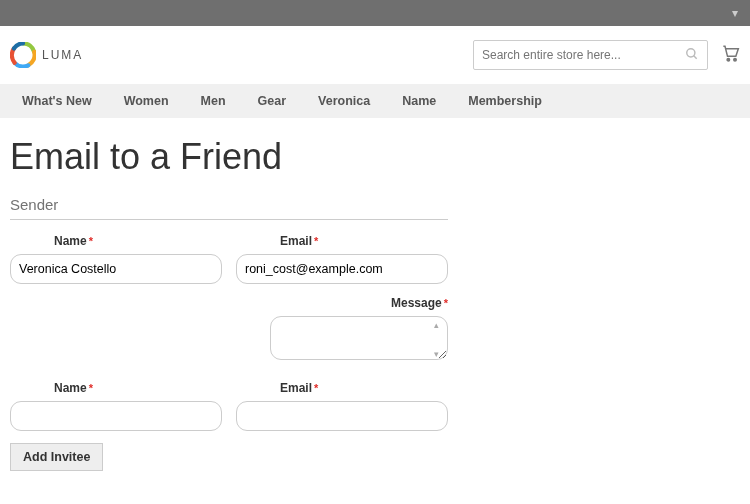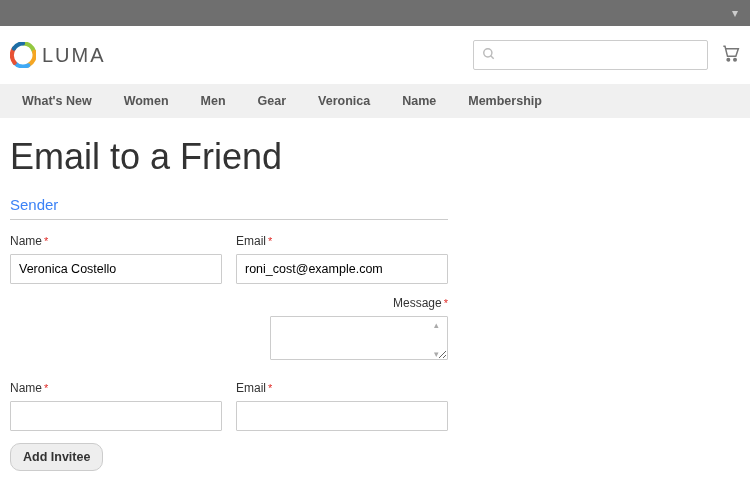--- a/index.html
+++ b/index.html
@@ -1,42 +1,42 @@
 <!DOCTYPE html>
 <html><head>
 <meta charset="utf-8">
 <style>
   * { box-sizing: border-box; margin: 0; padding: 0; }
   body { font-family: 'Helvetica Neue', Helvetica, Arial, sans-serif; font-size: 13px; color: #333; background: #fff; }
   .topbar { background: #6f6f6f; height: 26px; position: relative; }
   .topbar-chevron { position: absolute; right: 12px; top: 6px; color: #ccc; font-size: 12px; cursor: pointer; }
   .header { display: flex; align-items: center; padding: 14px 10px 14px 10px; }
   .logo-wrap { display: flex; align-items: center; gap: 6px; }
-  .logo-text { font-size: 20px; font-weight: 400; letter-spacing: 2px; color: #555; }
+  .logo-text { font-size: 12px; font-weight: 400; letter-spacing: 2px; color: #555; }
   .spacer { flex: 1; }
   .search-box { width: 235px; height: 30px; border: 1px solid #ccc; border-radius: 2px; display: flex; align-items: center; padding: 0 8px; color: #aaa; font-size: 12px; }
   .search-box input { border: none; outline: none; flex: 1; font-size: 12px; background: transparent; }
   .search-icon { color: #bbb; font-size: 14px; }
   .cart-icon { margin-left: 12px; color: #888; font-size: 18px; }
   .navbar { background: #f0f0f0; padding: 0 10px; display: flex; gap: 8px; height: 34px; align-items: center; }
   .nav-item { font-size: 12.5px; font-weight: 600; color: #555; padding: 0 12px; cursor: pointer; }
   .page { padding: 18px 10px 20px 10px; }
   h1.page-title { font-size: 36px; font-weight: 300; color: #333; margin-bottom: 18px; }
   .fieldset { width: 438px; margin-bottom: 18px; }
-  .legend { font-size: 15px; font-weight: 300; color: #3b82f6; border-bottom: 1px solid #ccc; padding-bottom: 6px; margin-bottom: 14px; width: 100%; }
+  .legend { font-size: 15px; font-weight: 300; color: #737373; border-bottom: 1px solid #ccc; padding-bottom: 6px; margin-bottom: 14px; width: 100%; }
   .row { display: flex; gap: 14px; margin-bottom: 12px; }
   .field { flex: 1; display: flex; flex-direction: column; }
   .field-full { width: 100%; display: flex; flex-direction: column; align-items: flex-end; }
-  .label { font-size: 12px; font-weight: 400; color: #333; margin-bottom: 6px; }
+  .label { font-size: 12px; font-weight: 700; color: #333; margin-bottom: 6px; margin-left: 44px; }
   .req-star { color: #e02b27; margin-left: 2px; font-size: 11px; }
-  input.text, textarea.text { border: 1px solid #ccc; border-radius: 1px; height: 30px; padding: 0 8px; font-size: 12.5px; font-family: inherit; width: 100%; }
+  input.text, textarea.text { border: 1px solid #ccc; border-radius: 11px; height: 30px; padding: 0 8px; font-size: 12.5px; font-family: inherit; width: 100%; }
   textarea.text { height: 44px; padding: 6px 8px; resize: vertical; }
   .textarea-wrap { position: relative; }
   .scroll-hint { position: absolute; right: 4px; top: 4px; bottom: 4px; width: 10px; display: flex; flex-direction: column; justify-content: space-between; color: #aaa; font-size: 9px; pointer-events: none; }
-  .btn { display: inline-block; background: #eee; border: 1px solid #ccc; color: #333; font-size: 12.5px; font-weight: 600; padding: 6px 12px; border-radius: 10px; cursor: pointer; }
+  .btn { display: inline-block; background: #eee; border: 1px solid #ccc; color: #333; font-size: 12.5px; font-weight: 600; padding: 6px 12px; border-radius: 0; cursor: pointer; }
   .add-invitee-wrap { margin-top: 10px; }
 </style>
 </head>
 <body>
 
 <div class="topbar">
   <span class="topbar-chevron">▾</span>
 </div>
 
 <div class="header">
@@ -45,20 +45,21 @@
       <path d="M50 5 A45 45 0 0 1 93 38" stroke="#93c840" stroke-width="16" fill="none" stroke-linecap="round"></path>
       <path d="M93 38 A45 45 0 0 1 70 90" stroke="#f5a623" stroke-width="16" fill="none" stroke-linecap="round"></path>
       <path d="M70 90 A45 45 0 0 1 18 80" stroke="#3fa9f5" stroke-width="16" fill="none" stroke-linecap="round"></path>
       <path d="M18 80 A45 45 0 0 1 15 25" stroke="#e85133" stroke-width="16" fill="none" stroke-linecap="round"></path>
       <path d="M15 25 A45 45 0 0 1 50 5" stroke="#1d6ea5" stroke-width="16" fill="none" stroke-linecap="round"></path>
     </svg>
     <span class="logo-text">LUMA</span>
   </div>
   <div class="spacer"></div>
   <div class="search-box">
+    <input type="text" placeholder="Search entire store here..." style="">
     <span class="search-icon">
       <svg width="14" height="14" viewBox="0 0 24 24" fill="none" stroke="#bbb" stroke-width="2.5">
           <circle cx="10" cy="10" r="7"></circle>
           <line x1="20" y1="20" x2="15" y2="15"></line>
         </svg>
     </span>
   </div>
   <span class="cart-icon">
     <svg width="20" height="20" viewBox="0 0 24 24" fill="none" stroke="#777" stroke-width="1.8">
         <path d="M4 4h2l3 12h10l3-9H7"></path>

